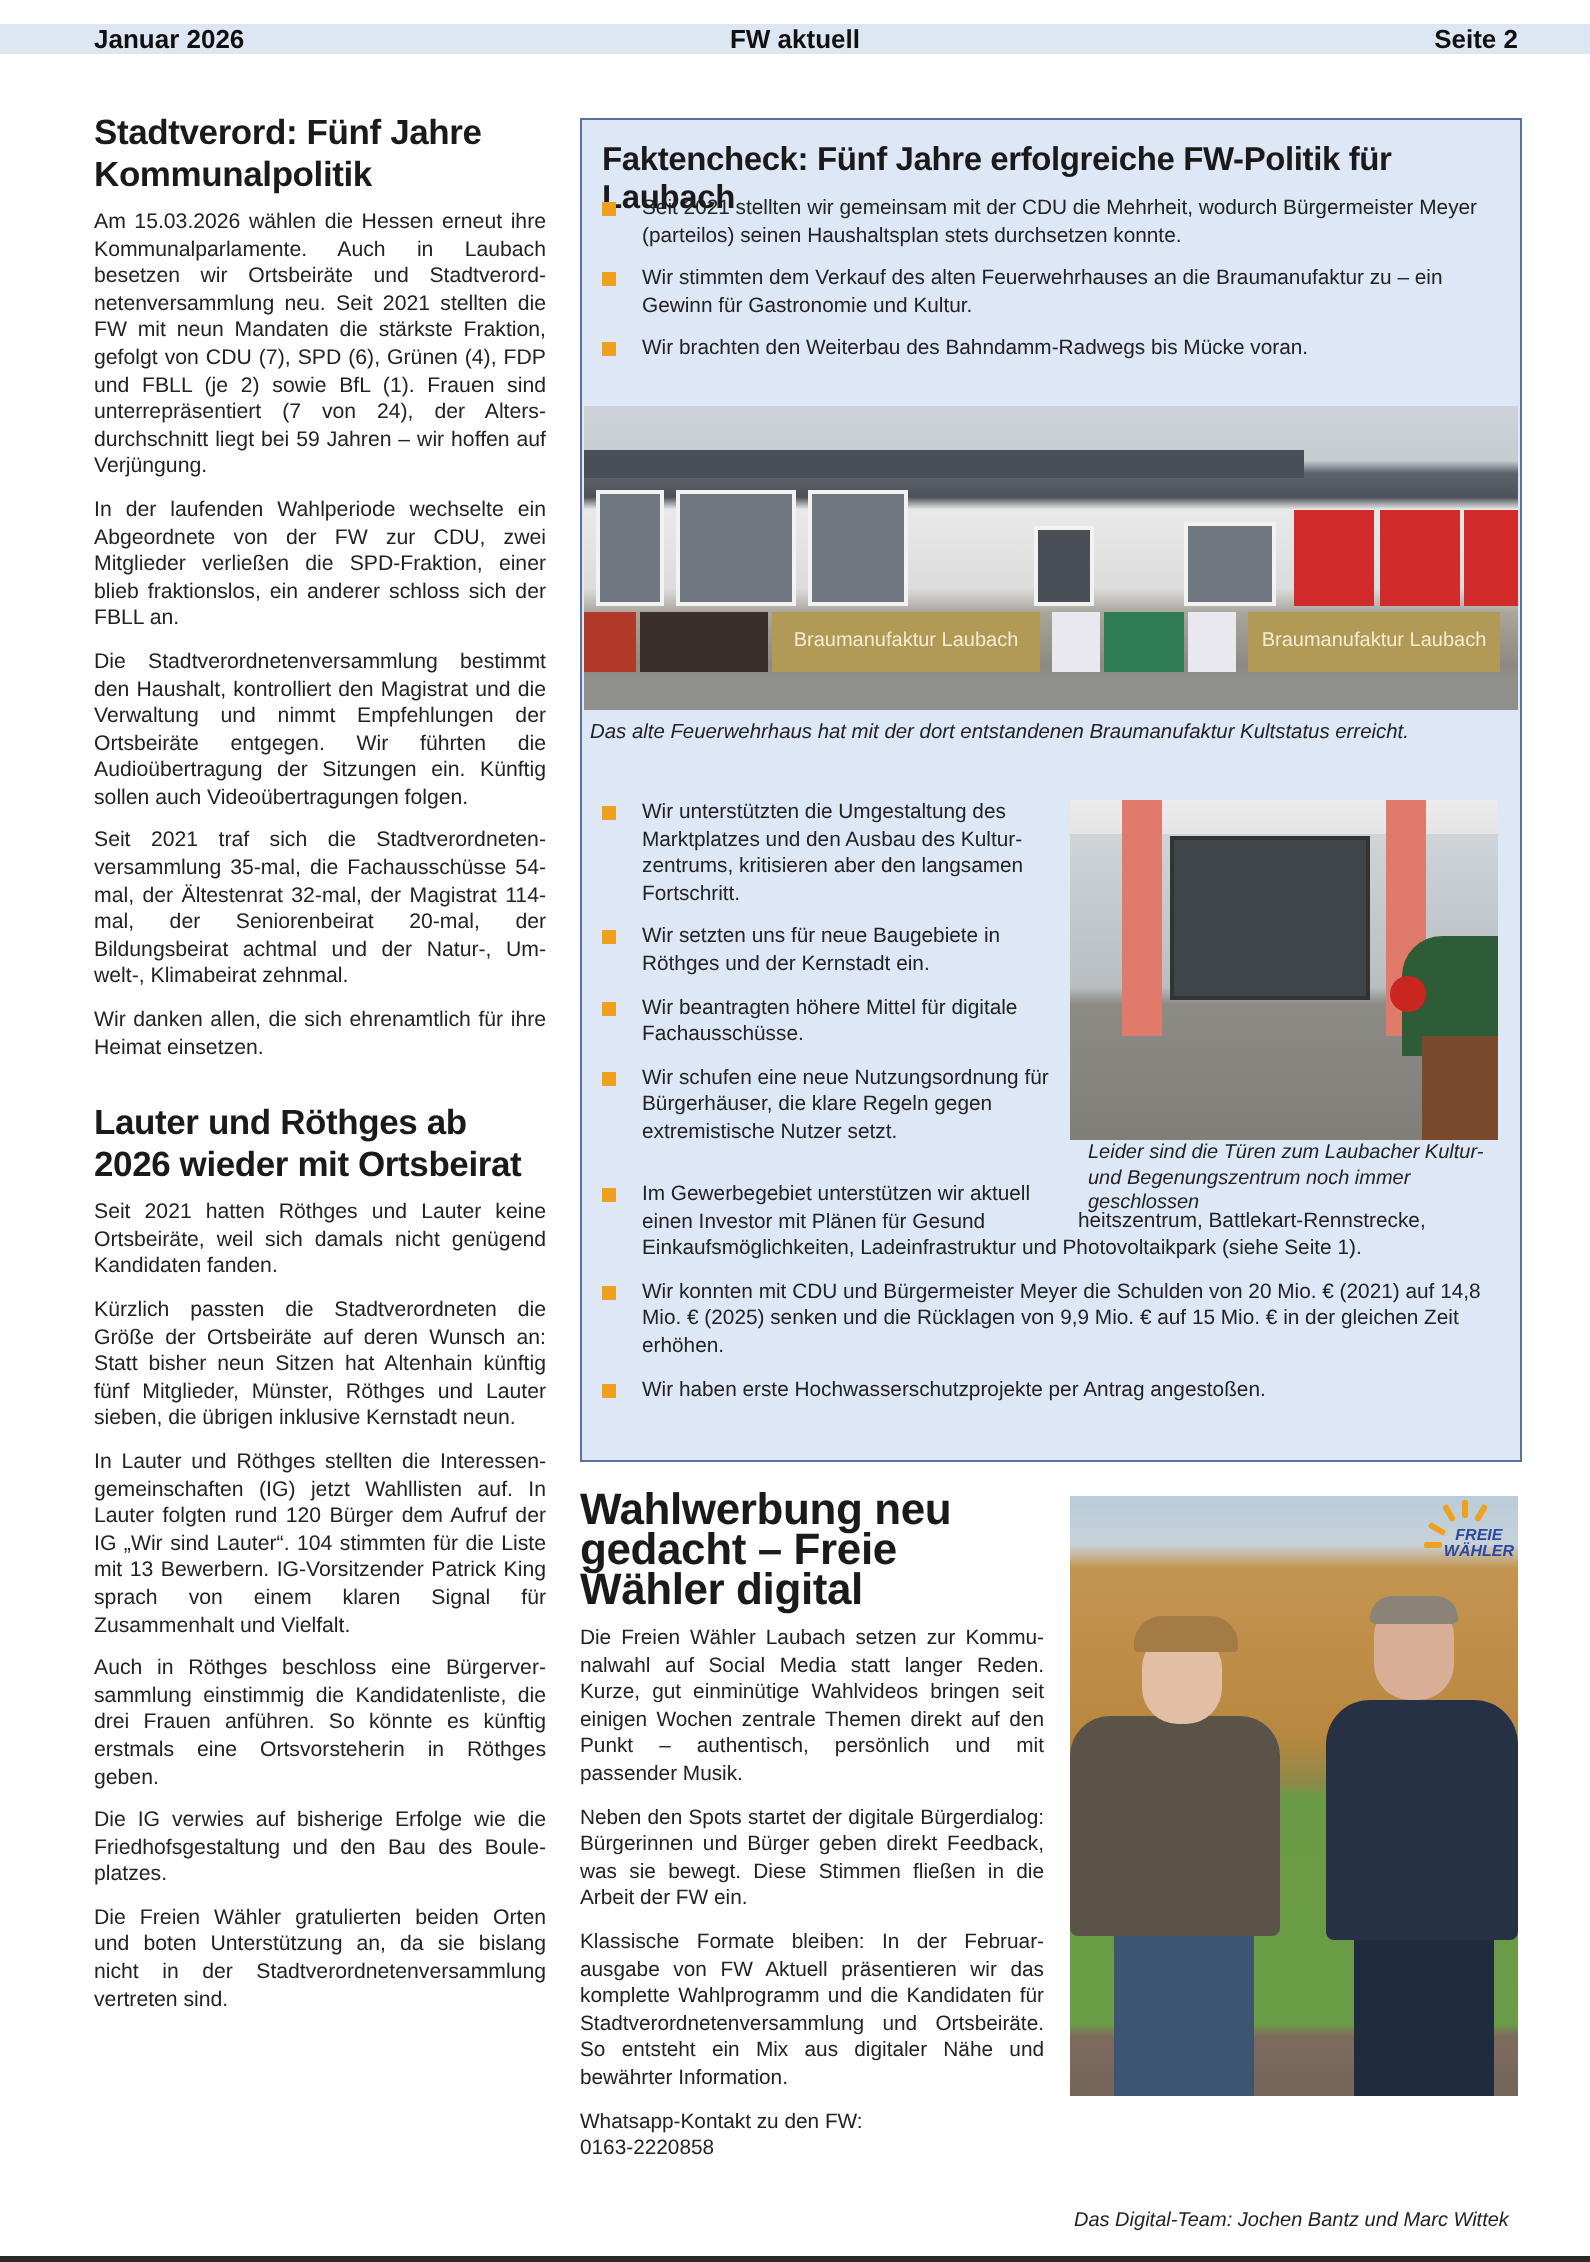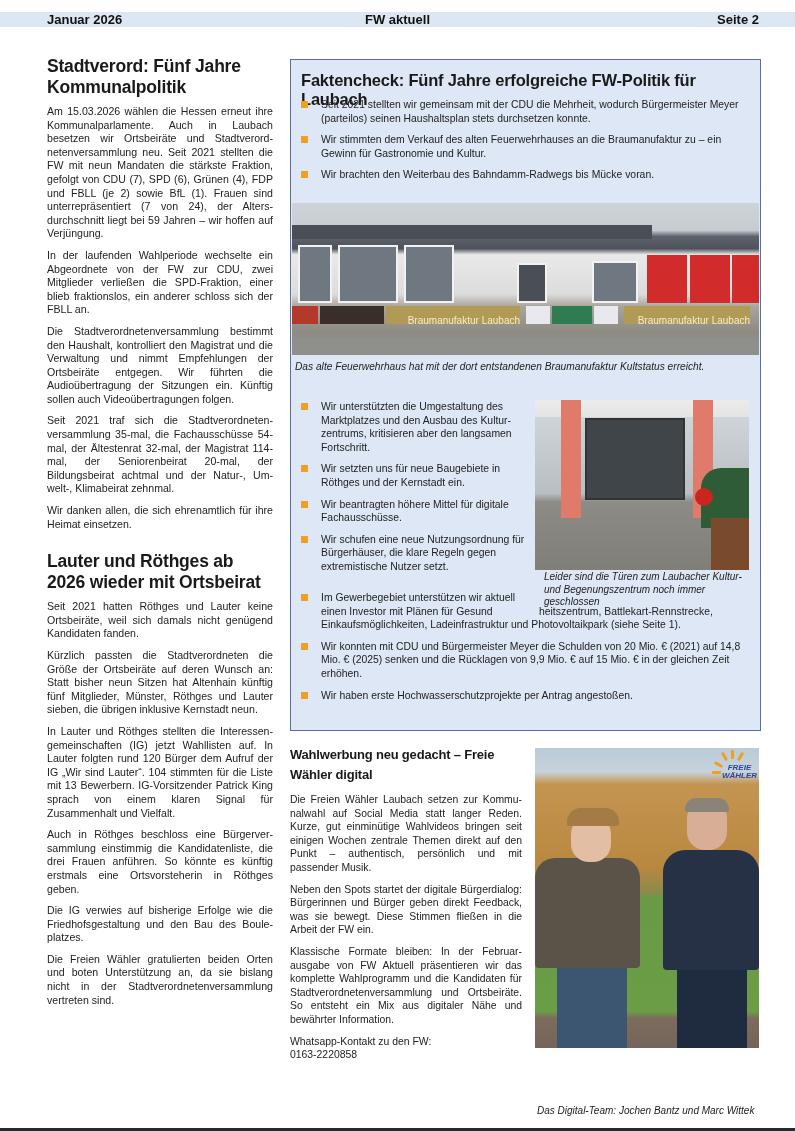--- a/index.html
+++ b/index.html
@@ -43,21 +43,21 @@
   .bullets-bottom { position: absolute; left: 0; top: 531px; width: 465px; }
   .bullets-bottom li.wrap-first .first-part { display: inline-block; width: 218px; }
 
   .photo1 {
     position: absolute; left: 1px; top: 143px; width: 467px; height: 152px; overflow: hidden;
     background: linear-gradient(#cdd3d8 0%, #c7ccd1 18%, #5e636b 22%, #4e535b 30%, #e9e9e9 34%, #dcdcdc 60%, #a9a59b 68%, #8c8a82 85%, #9b9a95 100%);
   }
   .photo1 .roof { position: absolute; left: 0; top: 22px; width: 360px; height: 14px; background: #4a4f57; }
   .photo1 .win { position: absolute; background: #6f7780; border: 2px solid #f2f2f2; }
   .photo1 .garage { position: absolute; top: 52px; width: 40px; height: 48px; background: #d22b2b; }
-  .photo1 .banner { position: absolute; top: 103px; height: 18px; background: #b09a55; color: #f3ecd2; font-size: 10px; text-align: right; line-height: 30px; }
+  .photo1 .banner { position: absolute; top: 103px; height: 30px; background: #b09a55; color: #f3ecd2; font-size: 10px; text-align: center; line-height: 30px; }
   .photo1 .banner.dark { background: #3a2e2a; }
   .photo1 .banner.red { background: #b33a2a; }
   .photo1 .banner.green { background: #2f7b52; }
   .photo1 .banner.white { background: #e8e8ee; }
   .photo1 .ground { position: absolute; left: 0; bottom: 0; width: 100%; height: 16px; background: #8f8f8c; }
 
   .caption1 {
     position: absolute; left: 4px; top: 301px; font-style: italic; font-size: 10.2px; color: #222; font-family: "Liberation Sans", sans-serif;
   }
 
@@ -68,21 +68,21 @@
   .photo2 .pillar { position: absolute; top: 0; width: 20px; height: 118px; background: #e07a6a; }
   .photo2 .door { position: absolute; left: 50px; top: 18px; width: 100px; height: 82px; background: #3f4549; border: 2px solid #333; }
   .photo2 .deco { position: absolute; right: 0; top: 68px; width: 48px; height: 60px; background: #2e5c36; border-radius: 20px 0 0 0; }
   .photo2 .box { position: absolute; right: 0; top: 118px; width: 38px; height: 52px; background: #7a4a2d; }
   .photo2 .bow { position: absolute; right: 36px; top: 88px; width: 18px; height: 18px; background: #c8261e; border-radius: 50%; }
   .caption2 {
     position: absolute; left: 253px; top: 511px; width: 215px; font-style: italic; font-size: 10px; line-height: 12.5px; color: #222;
   }
 
   .col-right { position: absolute; left: 290px; top: 745px; width: 232px; }
-  .col-right h2 { font-size: 13px; line-height: 20px; margin-bottom: 8px; }
+  .col-right h2 { font-size: 22px; line-height: 20px; margin-bottom: 8px; }
   .col-right p { font-size: 10.4px; line-height: 13.6px; }
   .col-right p.contact { text-align: left; }
 
   .photo3 {
     position: absolute; left: 535px; top: 748px; width: 224px; height: 300px; overflow: hidden;
     background: linear-gradient(#b9ccd9 0%, #c8d2da 8%, #c49552 12%, #b9873f 40%, #8c8a4a 48%, #6a9a45 50%, #6b9c46 88%, #7d6b5d 90%, #74655a 100%);
   }
   .photo3 .person1 { position: absolute; left: 0; top: 60px; width: 105px; height: 240px; }
   .photo3 .p1-coat { position: absolute; left: 0; top: 50px; width: 105px; height: 110px; background: #5a5448; border-radius: 20px 20px 4px 4px; }
   .photo3 .p1-head { position: absolute; left: 36px; top: 8px; width: 40px; height: 46px; background: #e2bea4; border-radius: 18px; }

